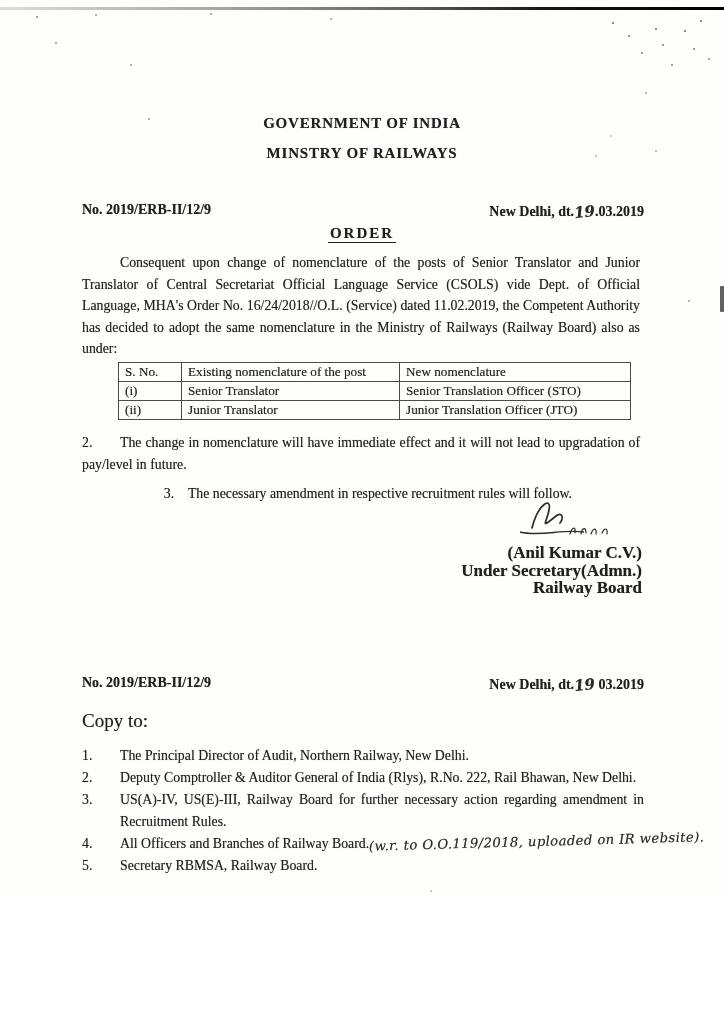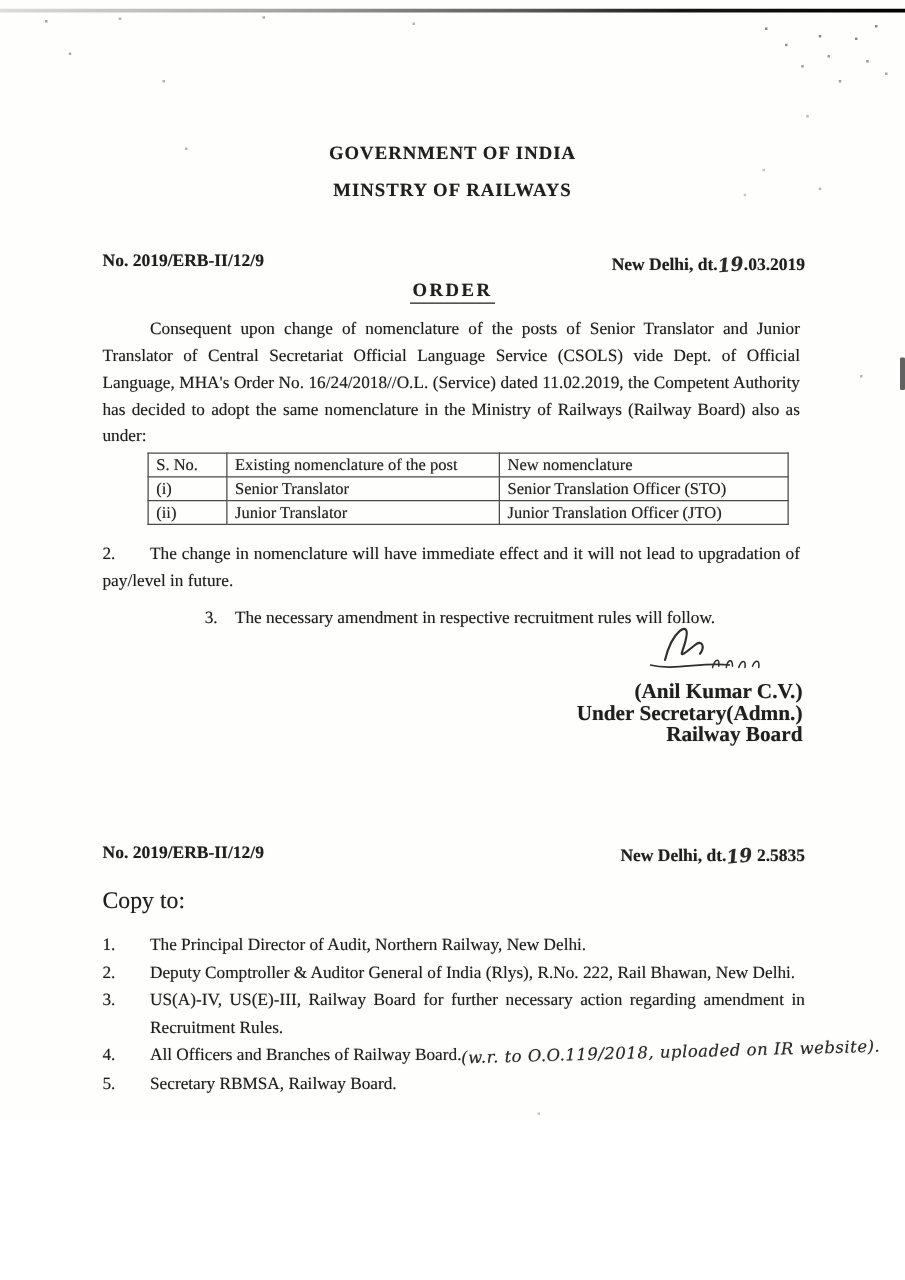--- a/index.html
+++ b/index.html
@@ -134,21 +134,21 @@
       <path d="M66 38 c 2 -7 6 -8 5 -1 m 6 1 c 1 -6 5 -8 5 -1 m 5 1 c 2 -6 6 -7 5 0 m 6 -1 c 2 -5 6 -6 5 1" stroke="#2e2e2e" stroke-width="1.2" fill="none" stroke-linecap="round"></path>
     </svg>
     <div>(Anil Kumar C.V.)</div>
     <div>Under Secretary(Admn.)</div>
     <div>Railway Board</div>
   </div>
 
 
   <div class="refline ref2">
     <span>No. 2019/ERB-II/12/9</span>
-    <span><span>New Delhi, dt.</span><span class="hand hand-day">19</span>&nbsp;<span>2.5835</span></span>
+    <span><span>New Delhi, dt.</span><span class="hand hand-day">19</span>&nbsp;<span>03.2019</span></span>
   </div>
 
   <div class="copyto">Copy to:</div>
 
   <div class="copylist">
     <div class="citem"><span class="num">1.</span><span>The Principal Director of Audit, Northern Railway, New Delhi.</span></div>
     <div class="citem"><span class="num">2.</span><span>Deputy Comptroller &amp; Auditor General of India (Rlys), R.No. 222, Rail Bhawan, New Delhi.</span></div>
     <div class="citem"><span class="num">3.</span><span>US(A)-IV, US(E)-III, Railway Board for further necessary action regarding amendment in Recruitment Rules.</span></div>
     <div class="citem nowrap"><span class="num">4.</span><span>All Officers and Branches of Railway Board.</span><span class="hand hand-note">(w.r. to O.O.119/2018, uploaded on IR website).</span></div>
     <div class="citem"><span class="num">5.</span><span>Secretary RBMSA, Railway Board.</span></div>

